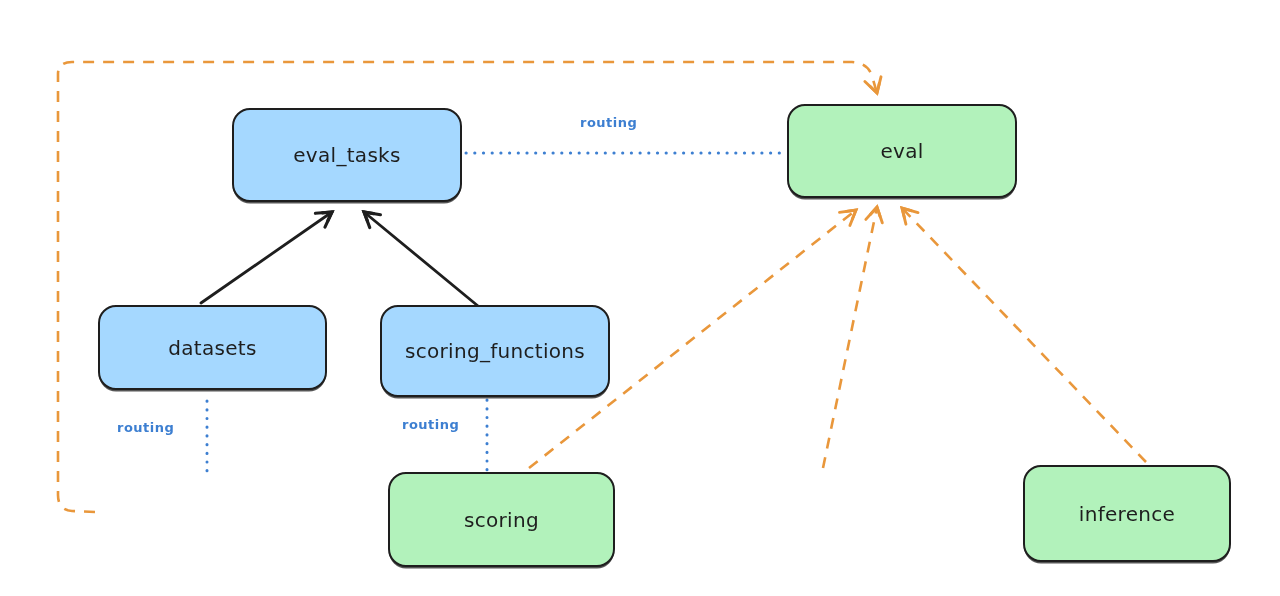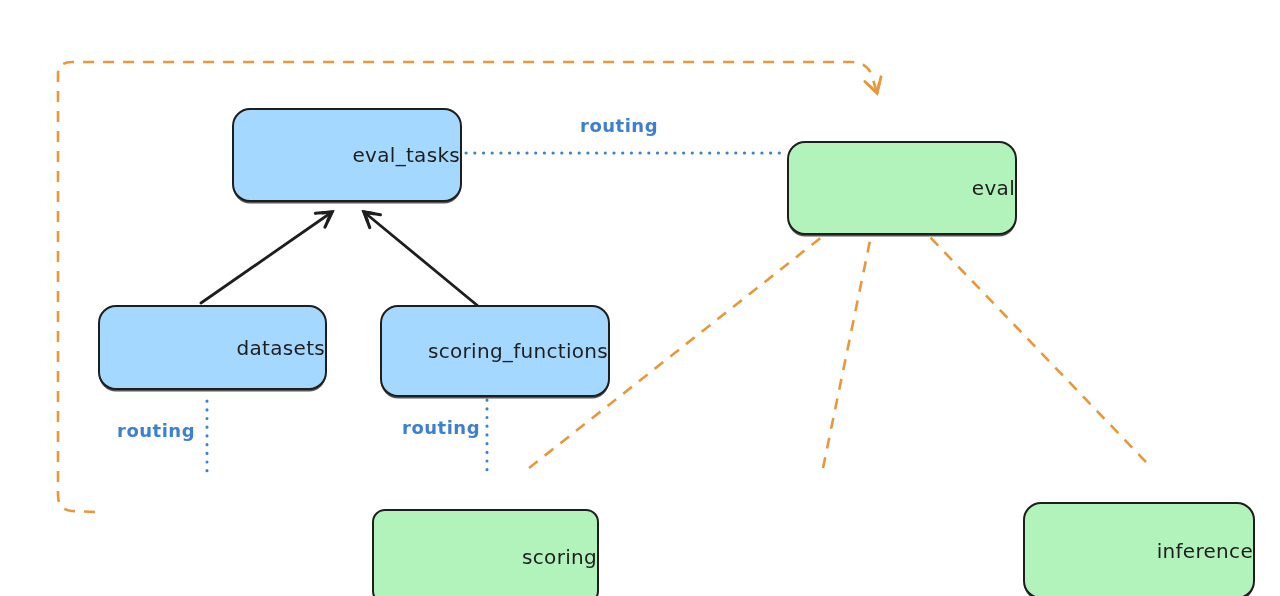--- a/index.html
+++ b/index.html
@@ -46,34 +46,34 @@
     stroke-dasharray: 11 9;
     stroke-linejoin: round;
     fill: none;
   }
   .mk-black { stroke: var(--stroke); fill: none; stroke-width: 2.6; stroke-linecap: round; }
   .mk-orange { stroke: var(--orange); fill: none; stroke-width: 2.4; stroke-linecap: round; }
   .node {
     position: absolute;
     border: 2.6px solid var(--stroke);
     border-radius: 18px;
-    display: flex; align-items: center; justify-content: flex-end;
+    display: flex; align-items: center; justify-content: center;
     font-size: 20px;
     color: var(--stroke);
     letter-spacing: 0.3px;
     box-shadow: 0 2.5px 0 -1px rgba(30,30,30,0.75);
     background: #fff;
   }
   .node.blue { background: var(--blue-fill); }
-  .node.green { background: var(--green-fill); margin-top: 37px; }
+  .node.green { background: var(--green-fill); }
   .edge-label {
     position: absolute;
     color: var(--routing-blue);
     font-weight: bold;
-    font-size: 18px;
+    font-size: 13px;
     letter-spacing: 0.5px;
   }
 </style>
 </head>
 <body>
 
 <div class="canvas">
 
   <svg class="edges" viewBox="0 0 1280 596" xmlns="http://www.w3.org/2000/svg">
     <defs>
@@ -110,26 +110,26 @@
 
   <div class="node blue" style="left:98px;   top:305px; width:229px; height:85px;">
     <span>datasets</span>
   </div>
 
   <div class="node blue" style="left:380px;  top:305px; width:230px; height:92px;">
     <span>scoring_functions</span>
   </div>
 
 
-  <div class="node green" style="left:372px;  top:472px; width:227px; height:95px;border-radius:13px;">
+  <div class="node green" style="left:388px;  top:472px; width:227px; height:95px;">
     <span>scoring</span>
   </div>
 
 
-  <div class="node green" style="left:1023px; top:465px; width:232px; height:97px;">
+  <div class="node green" style="left:1023px; top:465px; width:208px; height:97px;">
     <span>inference</span>
   </div>
 
   <div class="edge-label" style="left:580px; top:115px;">routing</div>
 
   <div class="edge-label" style="left:117px; top:420px;">routing</div>
 
   <div class="edge-label" style="left:402px; top:417px;">routing</div>
 
 </div>

